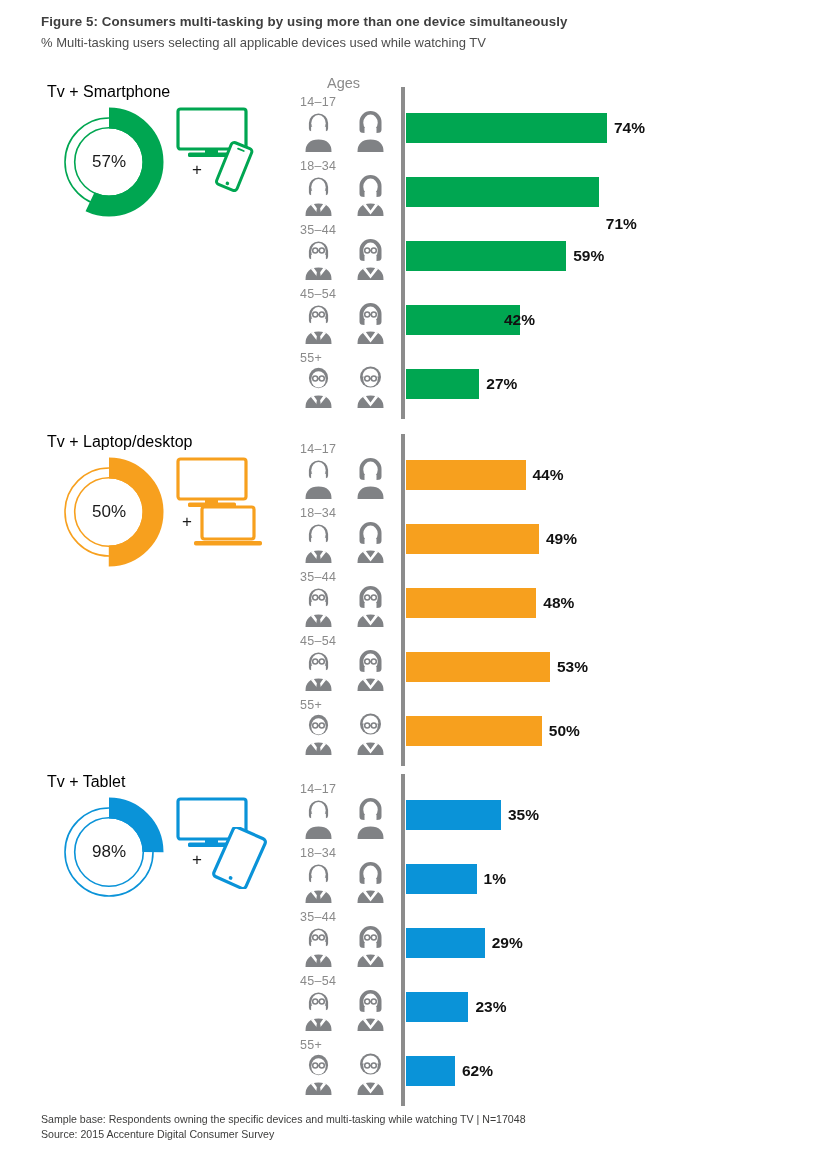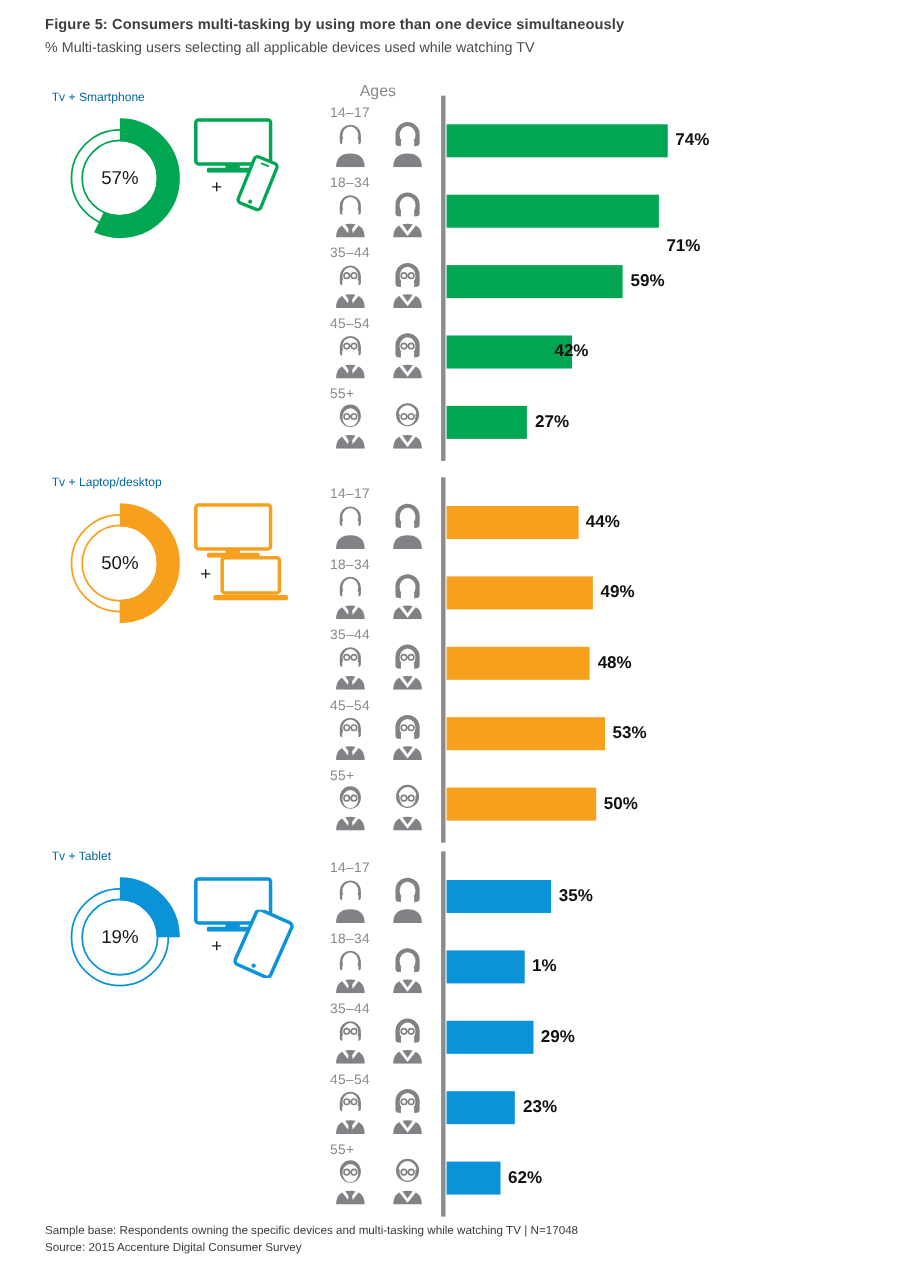--- a/index.html
+++ b/index.html
@@ -10,21 +10,21 @@
   }
   .page{position:absolute;left:0;top:0;width:824px;height:1150px;}
 
   
   .header{position:absolute;left:41px;top:14px;width:740px;}
   .fig-title{font-size:13.3px;font-weight:bold;color:#3f3f3f;letter-spacing:.1px;white-space:nowrap;}
   .fig-sub{font-size:13px;color:#4d4d4d;margin-top:6px;white-space:nowrap;}
 
   
   .section{position:absolute;left:0;width:824px;}
-  .sec-label{position:absolute;font-size:11px;color:#0369a1;white-space:nowrap;}
+  .sec-label{position:absolute;font-size:16px;color:#000000;white-space:nowrap;}
 
   
   .donut-wrap{position:absolute;width:118px;height:118px;}
   .donut-svg{display:block;}
   .donut-val{
     position:absolute;left:0;top:0;width:118px;height:118px;
     display:flex;align-items:center;justify-content:center;
     font-size:17px;color:#1a1a1a;
   }
 
@@ -346,21 +346,21 @@
         </div>
       </div>
       <div class="section" style="top: 0px;">
         <div class="sec-label" style="left: 47px; top: 773px;">Tv + Tablet</div>
         <div class="donut-wrap" style="left: 50px; top: 793px;">
           <svg class="donut-svg" width="118" height="118" viewBox="0 0 118 118">
             <circle cx="59" cy="59" r="44" fill="none" stroke="#0a93d8" stroke-width="1.6"></circle>
             <circle cx="59" cy="59" r="34.3" fill="none" stroke="#0a93d8" stroke-width="1.6"></circle>
             <circle cx="59" cy="59" r="44" fill="none" stroke="#0a93d8" stroke-width="21" stroke-dasharray="69.12 207.35" transform="rotate(-90 59 59)"></circle>
           </svg>
-          <div class="donut-val">19%</div>
+          <div class="donut-val">98%</div>
         </div>
         <div class="dev-icon" style="left: 170px; top: 793px; width: 110px; height: 110px;">
           <div style="position: absolute; left: 6px; top: 4px;"><svg width="72" height="50" viewBox="0 0 72 50">
               <rect x="2" y="2" width="68" height="40" rx="2.5" fill="#fff" stroke="#0a93d8" stroke-width="3.2"></rect>
               <rect x="29" y="42" width="13" height="4.2" fill="#0a93d8"></rect>
               <rect x="12" y="45.5" width="48" height="4.5" rx="1.6" fill="#0a93d8"></rect>
             </svg></div>
           <div style="position: absolute; left: 42px; top: 34px;"><svg width="56" height="62" viewBox="0 0 56 62">
               <g transform="rotate(24 28 31)">
                 <rect x="10" y="4" width="35" height="54" rx="3.6" fill="#fff" stroke="#0a93d8" stroke-width="3.2"></rect>

